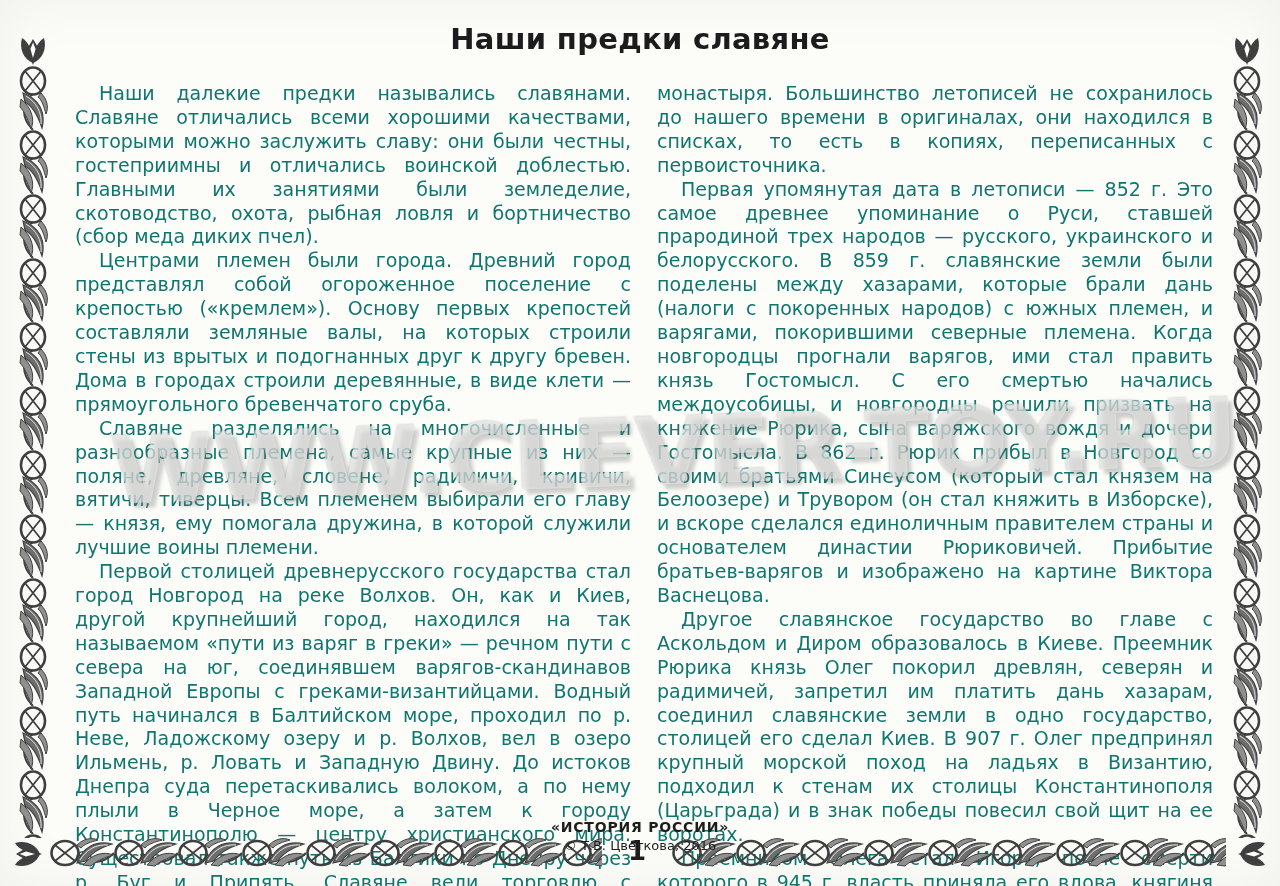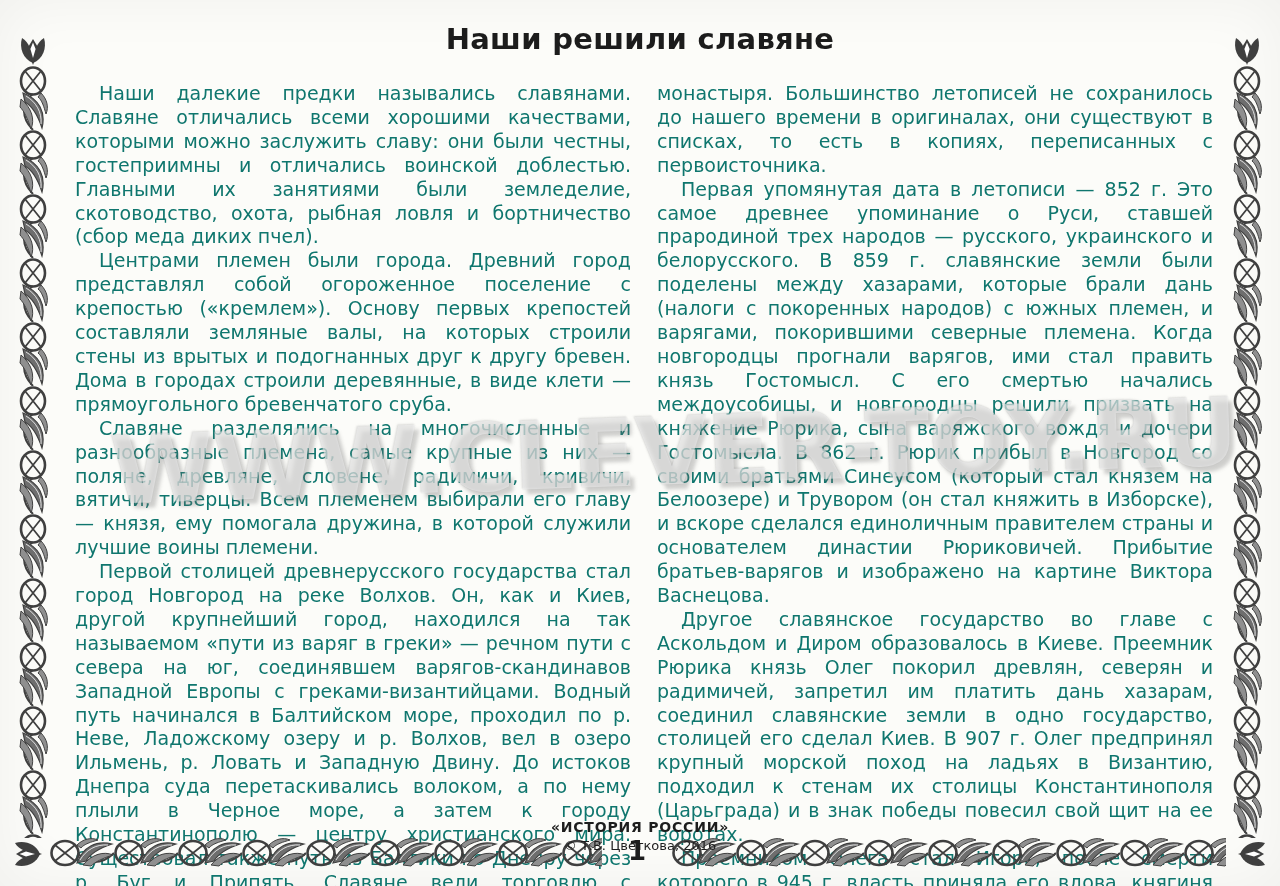--- a/index.html
+++ b/index.html
@@ -108,32 +108,32 @@
   <svg class="orn" style="left:672px;top:838px;" width="554" height="30">
       <rect width="554" height="30" fill="url(#patH)"></rect>
     </svg>
   <svg class="orn" style="left:13px;top:839px;" width="30" height="30" viewBox="0 0 30 30">
       <use href="#fleur" transform="rotate(-90 15 15)"></use>
     </svg>
   <svg class="orn" style="left:1237px;top:839px;" width="30" height="30" viewBox="0 0 30 30">
       <use href="#fleur" transform="rotate(90 15 15)"></use>
     </svg>
 
-  <div class="page-title">Наши решили славяне</div>
+  <div class="page-title">Наши предки славяне</div>
 
   <div class="columns">
     <div class="col">
       <p>Наши далекие предки назывались славянами. Славяне отличались всеми хорошими качествами, которыми можно заслужить славу: они были честны, гостеприимны и отличались воинской доблестью. Главными их занятиями были земледелие, скотоводство, охота, рыбная ловля и бортничество (сбор меда диких пчел).</p>
       <p>Центрами племен были города. Древний город представлял собой огороженное поселение с крепостью («кремлем»). Основу первых крепостей составляли земляные валы, на которых строили стены из врытых и подогнанных друг к другу бревен. Дома в городах строили деревянные, в виде клети — прямоугольного бревенчатого сруба.</p>
       <p>Славяне разделялись на многочисленные и разнообразные племена, самые крупные из них — поляне, древляне, словене, радимичи, кривичи, вятичи, тиверцы. Всем племенем выбирали его главу — князя, ему помогала дружина, в которой служили лучшие воины племени.</p>
       <p>Первой столицей древнерусского государства стал город Новгород на реке Волхов. Он, как и Киев, другой крупнейший город, находился на так называемом «пути из варяг в греки» — речном пути с севера на юг, соединявшем варягов-скандинавов Западной Европы с греками-византийцами. Водный путь начинался в Балтийском море, проходил по р. Неве, Ладожскому озеру и р. Волхов, вел в озеро Ильмень, р. Ловать и Западную Двину. До истоков Днепра суда перетаскивались волоком, а по нему плыли в Черное море, а затем к городу Константинополю — центру христианского мира. Существовал также путь из Балтики ко Днепру через р. Буг и Припять. Славяне вели торговлю с заморскими купцами: продавали лес, мех, мед, воск.</p>
       <p>О жизни древних славян мы узнаем из летописей — рукописных записей исторических событий по годам. Древнейшая из дошедших до нас летописей называется «Повесть временных лет», ее писал на рубеже XI–XII вв. Нестор, монах Киево-Печерского</p>
     </div>
     <div class="col">
-      <p class="no-indent">монастыря. Большинство летописей не сохранилось до нашего времени в оригиналах, они существуют в списках, то есть в копиях, переписанных с первоисточника.</p>
+      <p class="no-indent">монастыря. Большинство летописей не сохранилось до нашего времени в оригиналах, они находился в списках, то есть в копиях, переписанных с первоисточника.</p>
       <p>Первая упомянутая дата в летописи — 852 г. Это самое древнее упоминание о Руси, ставшей прародиной трех народов — русского, украинского и белорусского. В 859 г. славянские земли были поделены между хазарами, которые брали дань (налоги с покоренных народов) с южных племен, и варягами, покорившими северные племена. Когда новгородцы прогнали варягов, ими стал править князь Гостомысл. С его смертью начались междоусобицы, и новгородцы решили призвать на княжение Рюрика, сына варяжского вождя и дочери Гостомысла. В 862 г. Рюрик прибыл в Новгород со своими братьями Синеусом (который стал князем на Белоозере) и Трувором (он стал княжить в Изборске), и вскоре сделался единоличным правителем страны и основателем династии Рюриковичей. Прибытие братьев-варягов и изображено на картине Виктора Васнецова.</p>
       <p>Другое славянское государство во главе с Аскольдом и Диром образовалось в Киеве. Преемник Рюрика князь Олег покорил древлян, северян и радимичей, запретил им платить дань хазарам, соединил славянские земли в одно государство, столицей его сделал Киев. В 907 г. Олег предпринял крупный морской поход на ладьях в Византию, подходил к стенам их столицы Константинополя (Царьграда) и в знак победы повесил свой щит на ее воротах.</p>
       <p>Преемником Олега стал Игорь, после смерти которого в 945 г. власть приняла его вдова, княгиня Ольга. Она установила размеры и сроки «полюдья» — податей в пользу Киева. В 955 г. Ольга приняла крещение и стала первой правительницей-христианкой. Ее внук Владимир в 988 г. крестил свой народ. Во время правления князя Ярослава, сына Владимира, на Руси появились первые монастыри.</p>
     </div>
   </div>
 
   <div class="watermark">WWW.CLEVER-TOY.RU</div>
 
   <div class="footer">
     <div class="series">«ИСТОРИЯ РОССИИ»</div>

